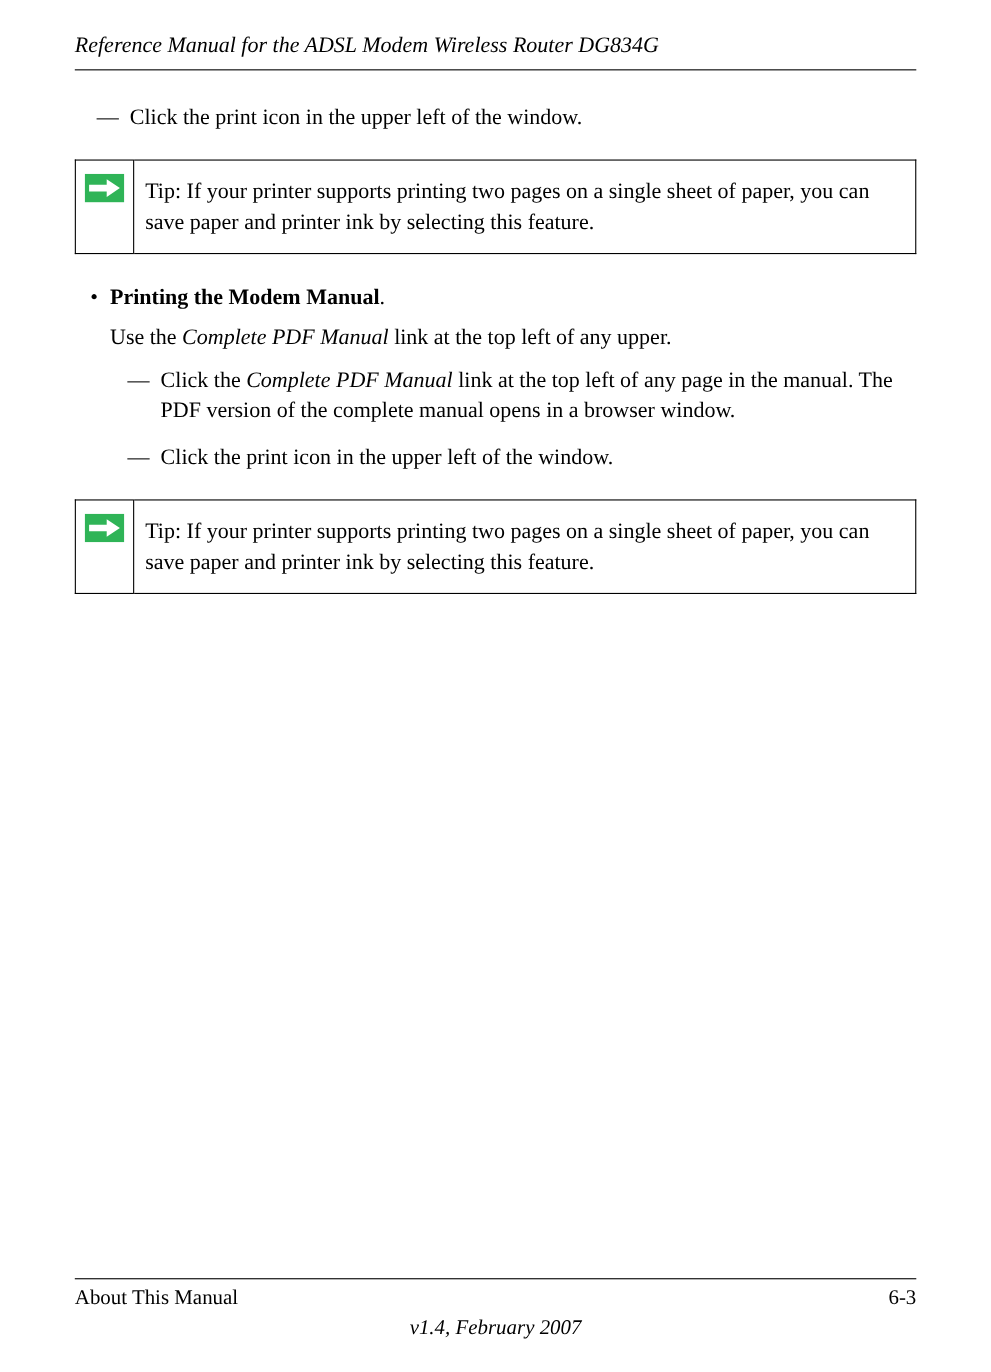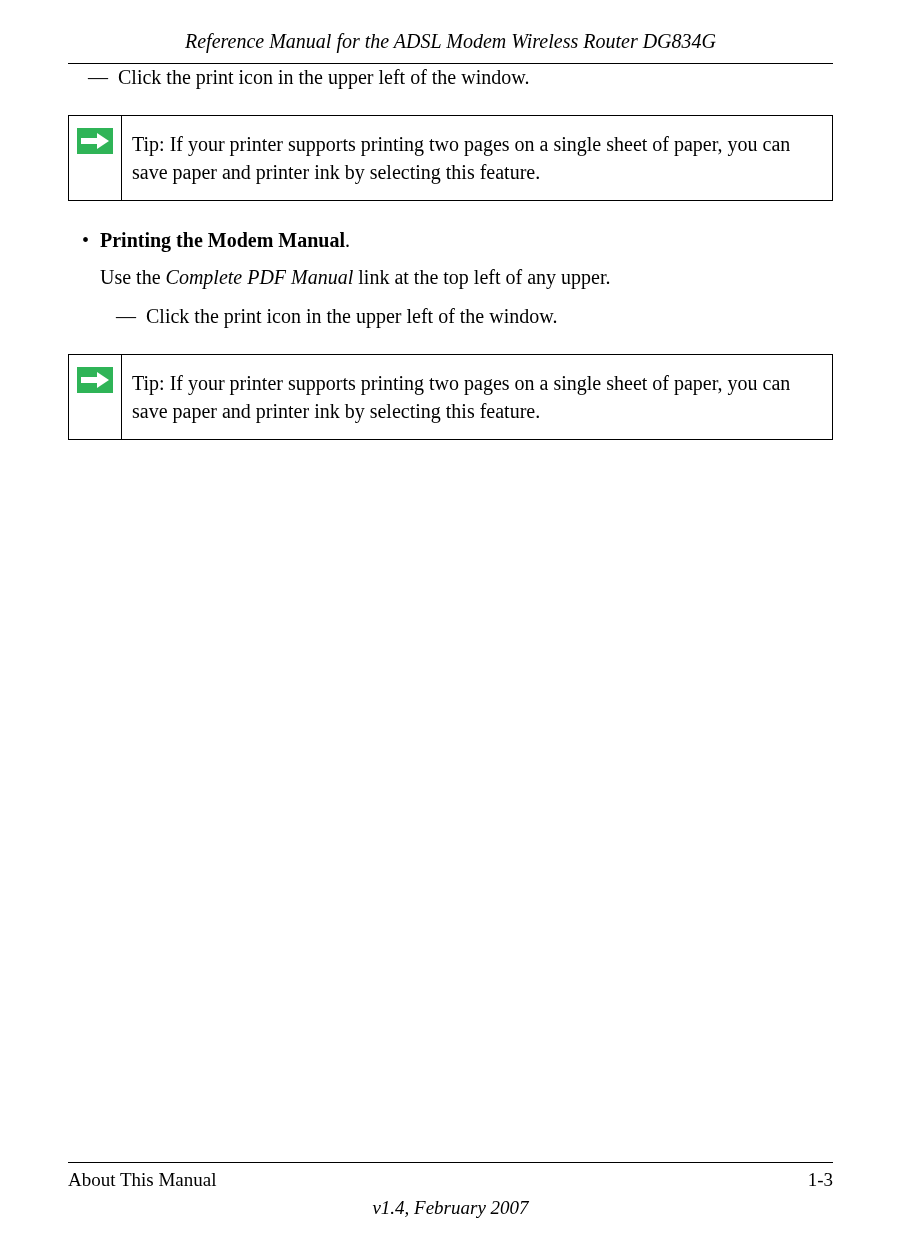--- a/index.html
+++ b/index.html
@@ -11,25 +11,26 @@
       width: 901px;
       height: 1247px;
       background: white;
       font-family: 'Times New Roman', Times, serif;
       font-size: 20px;
       color: #000;
       position: relative;
       padding: 0 68px;
     }
     .header {
-      text-align: center;
+      text-align: left;
       font-style: italic;
       padding-top: 30px;
       padding-bottom: 10px;
       border-bottom: 1.5px solid #000;
+      margin-bottom: 30px;
     }
     .dash-item {
       margin-left: 50px;
       margin-bottom: 24px;
       line-height: 1.35;
     }
     .dash {
       display: inline-block;
       width: 30px;
       margin-left: -30px;
@@ -150,20 +151,23 @@
 <div class="bullet-item">
   <span class="bullet">•</span><span class="bold">Printing the Modem Manual</span><span>.</span>
 </div>
 
 <div class="sub-line">
   <span>Use the </span><span class="italic">Complete PDF Manual</span><span> link at the top left of any upper.</span>
 </div>
 
 <div class="dash-list-inner">
   <div class="dash-inner-item">
+    <span>—&nbsp;&nbsp;</span><span>Click the </span><span class="italic">Complete PDF Manual</span><span> link at the top left of any page in the manual. The PDF version of the complete manual opens in a browser window.</span>
+  </div>
+  <div class="dash-inner-item">
     <span>—&nbsp;&nbsp;</span><span>Click the print icon in the upper left of the window.</span>
   </div>
 </div>
 
 <div class="tip-box">
   <div class="tip-row">
     <div class="tip-icon-cell">
       <svg class="tip-icon" viewBox="0 0 36 26">
         <rect x="0" y="0" width="36" height="26" fill="#2fb457"></rect>
         <path d="M 4 10 L 20 10 L 20 5 L 32 13 L 20 21 L 20 16 L 4 16 Z" fill="white"></path>
@@ -171,17 +175,17 @@
     </div>
     <div class="tip-text-cell">
       <span class="tip-label">Tip:</span><span> If your printer supports printing two pages on a single sheet of paper, you can save paper and printer ink by selecting this feature.</span>
     </div>
   </div>
 </div>
 
 <div class="footer-line"></div>
 <div class="footer">
   <span>About This Manual</span>
-  <span>1-3</span>
+  <span>6-3</span>
 </div>
 <div class="footer-version">
   <span>v1.4, February 2007</span>
 </div>
 
 </body></html>

